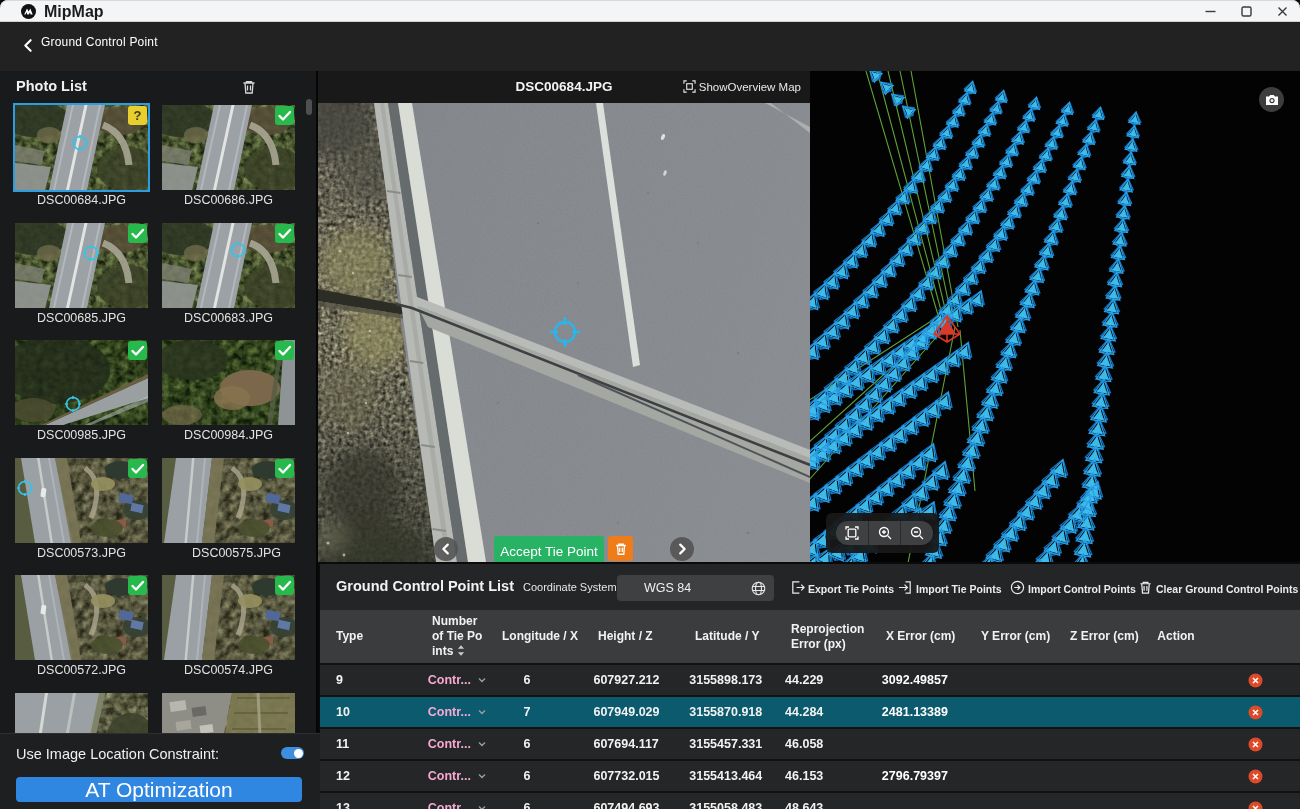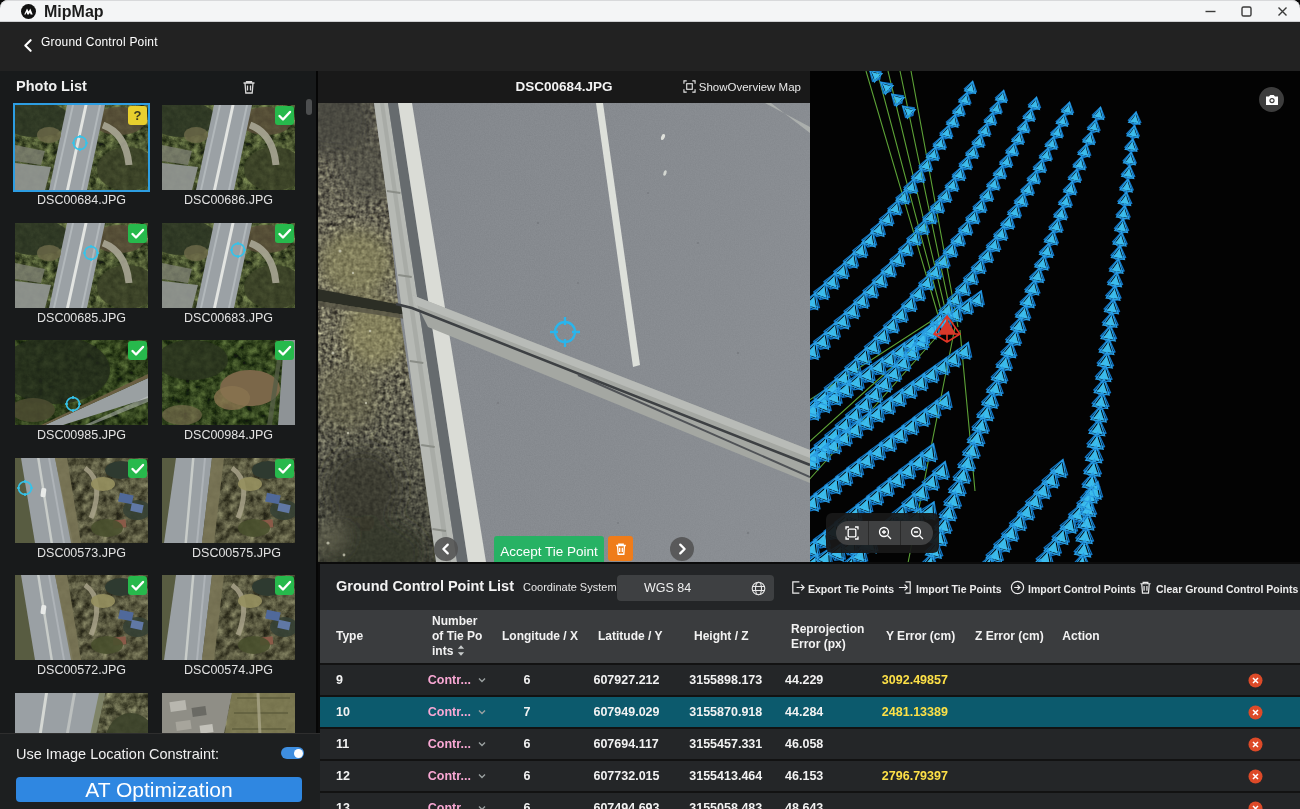--- a/index.html
+++ b/index.html
@@ -57,21 +57,21 @@
 #coordbox svg { position:absolute; right:8px; }
 .gbtn { position:absolute; top:16px; font-size:10.5px; font-weight:600; color:#ececec; display:flex; align-items:flex-end; gap:3px; white-space:nowrap; }
 .thead { position:absolute; left:0; top:46px; width:980px; height:53px; background:#3a3c3e; display:flex; }
 .thcell { display:flex; align-items:center; padding-left:16px; font-size:12px; font-weight:700; color:#f2f2f2; line-height:1.25; }
 .thcell span { display:inline-block; }
 .trow { position:absolute; left:0; width:980px; height:32px; background:#242628; display:flex; border-top:2px solid #121212; }
 .trow.selrow { background:#0c5a6d; }
 .tcell { display:flex; align-items:center; padding-left:16px; font-size:12.5px; font-weight:600; color:#f2f2f2; }
 .ctype { color:#f9a8d4; }
 .cdd { margin-left:6px; }
-.cerr { color:#fde047; }
+.cerr { color:#ffffff; }
 .cact svg { display:block; }
 </style></head>
 <body>
 <svg width="0" height="0" style="position:absolute">
 <defs>
 <filter id="fveg" x="0" y="0" width="100%" height="100%" color-interpolation-filters="sRGB">
  <feTurbulence type="fractalNoise" baseFrequency="0.16" numOctaves="4" seed="7"></feTurbulence>
  <feColorMatrix type="matrix" values="1.0 0.6 0 0 -0.44  1.05 0.65 0 0 -0.43  0.7 0.45 0 0 -0.37  0 0 0 0 1"></feColorMatrix>
 </filter>
 <filter id="ffor" x="0" y="0" width="100%" height="100%" color-interpolation-filters="sRGB">
@@ -576,25 +576,26 @@
   </div>
   <div class="thead">
       <div class="thcell" style="width:96px">Type</div>
       <div class="thcell" style="width:70px">
         <span>Number<br>of Tie Po<br>ints&nbsp;<svg width="8" height="11" viewBox="0 0 9 12" fill="#c8cccc" style="vertical-align:-1px">
             <path d="M4.5 0L8 4H1Z"></path>
             <path d="M4.5 12L1 8h7Z"></path>
           </svg></span>
       </div>
       <div class="thcell" style="width:96px">Longitude / X</div>
+      <div class="thcell" style="width:97px">Height / Z</div>
       <div class="thcell" style="width:96px">Latitude / Y</div>
-      <div class="thcell" style="width:97px">Height / Z</div>
       <div class="thcell" style="width:95px">
         <span>Reprojection<br>Error (px)</span>
       </div>
+      <div class="thcell" style="width:95px">X Error (cm)</div>
       <div class="thcell" style="width:89px">Y Error (cm)</div>
       <div class="thcell" style="width:88px">Z Error (cm)</div>
       <div class="thcell" style="width:68px;justify-content:center;padding-left:0">Action</div>
     </div>
   <div style="position:absolute;left:0;top:99px;width:980px;height:148px;overflow:hidden">
 
     <div class="trow" style="top:0px">
         <div class="tcell" style="width:92px">
           <span>9</span>
         </div>

